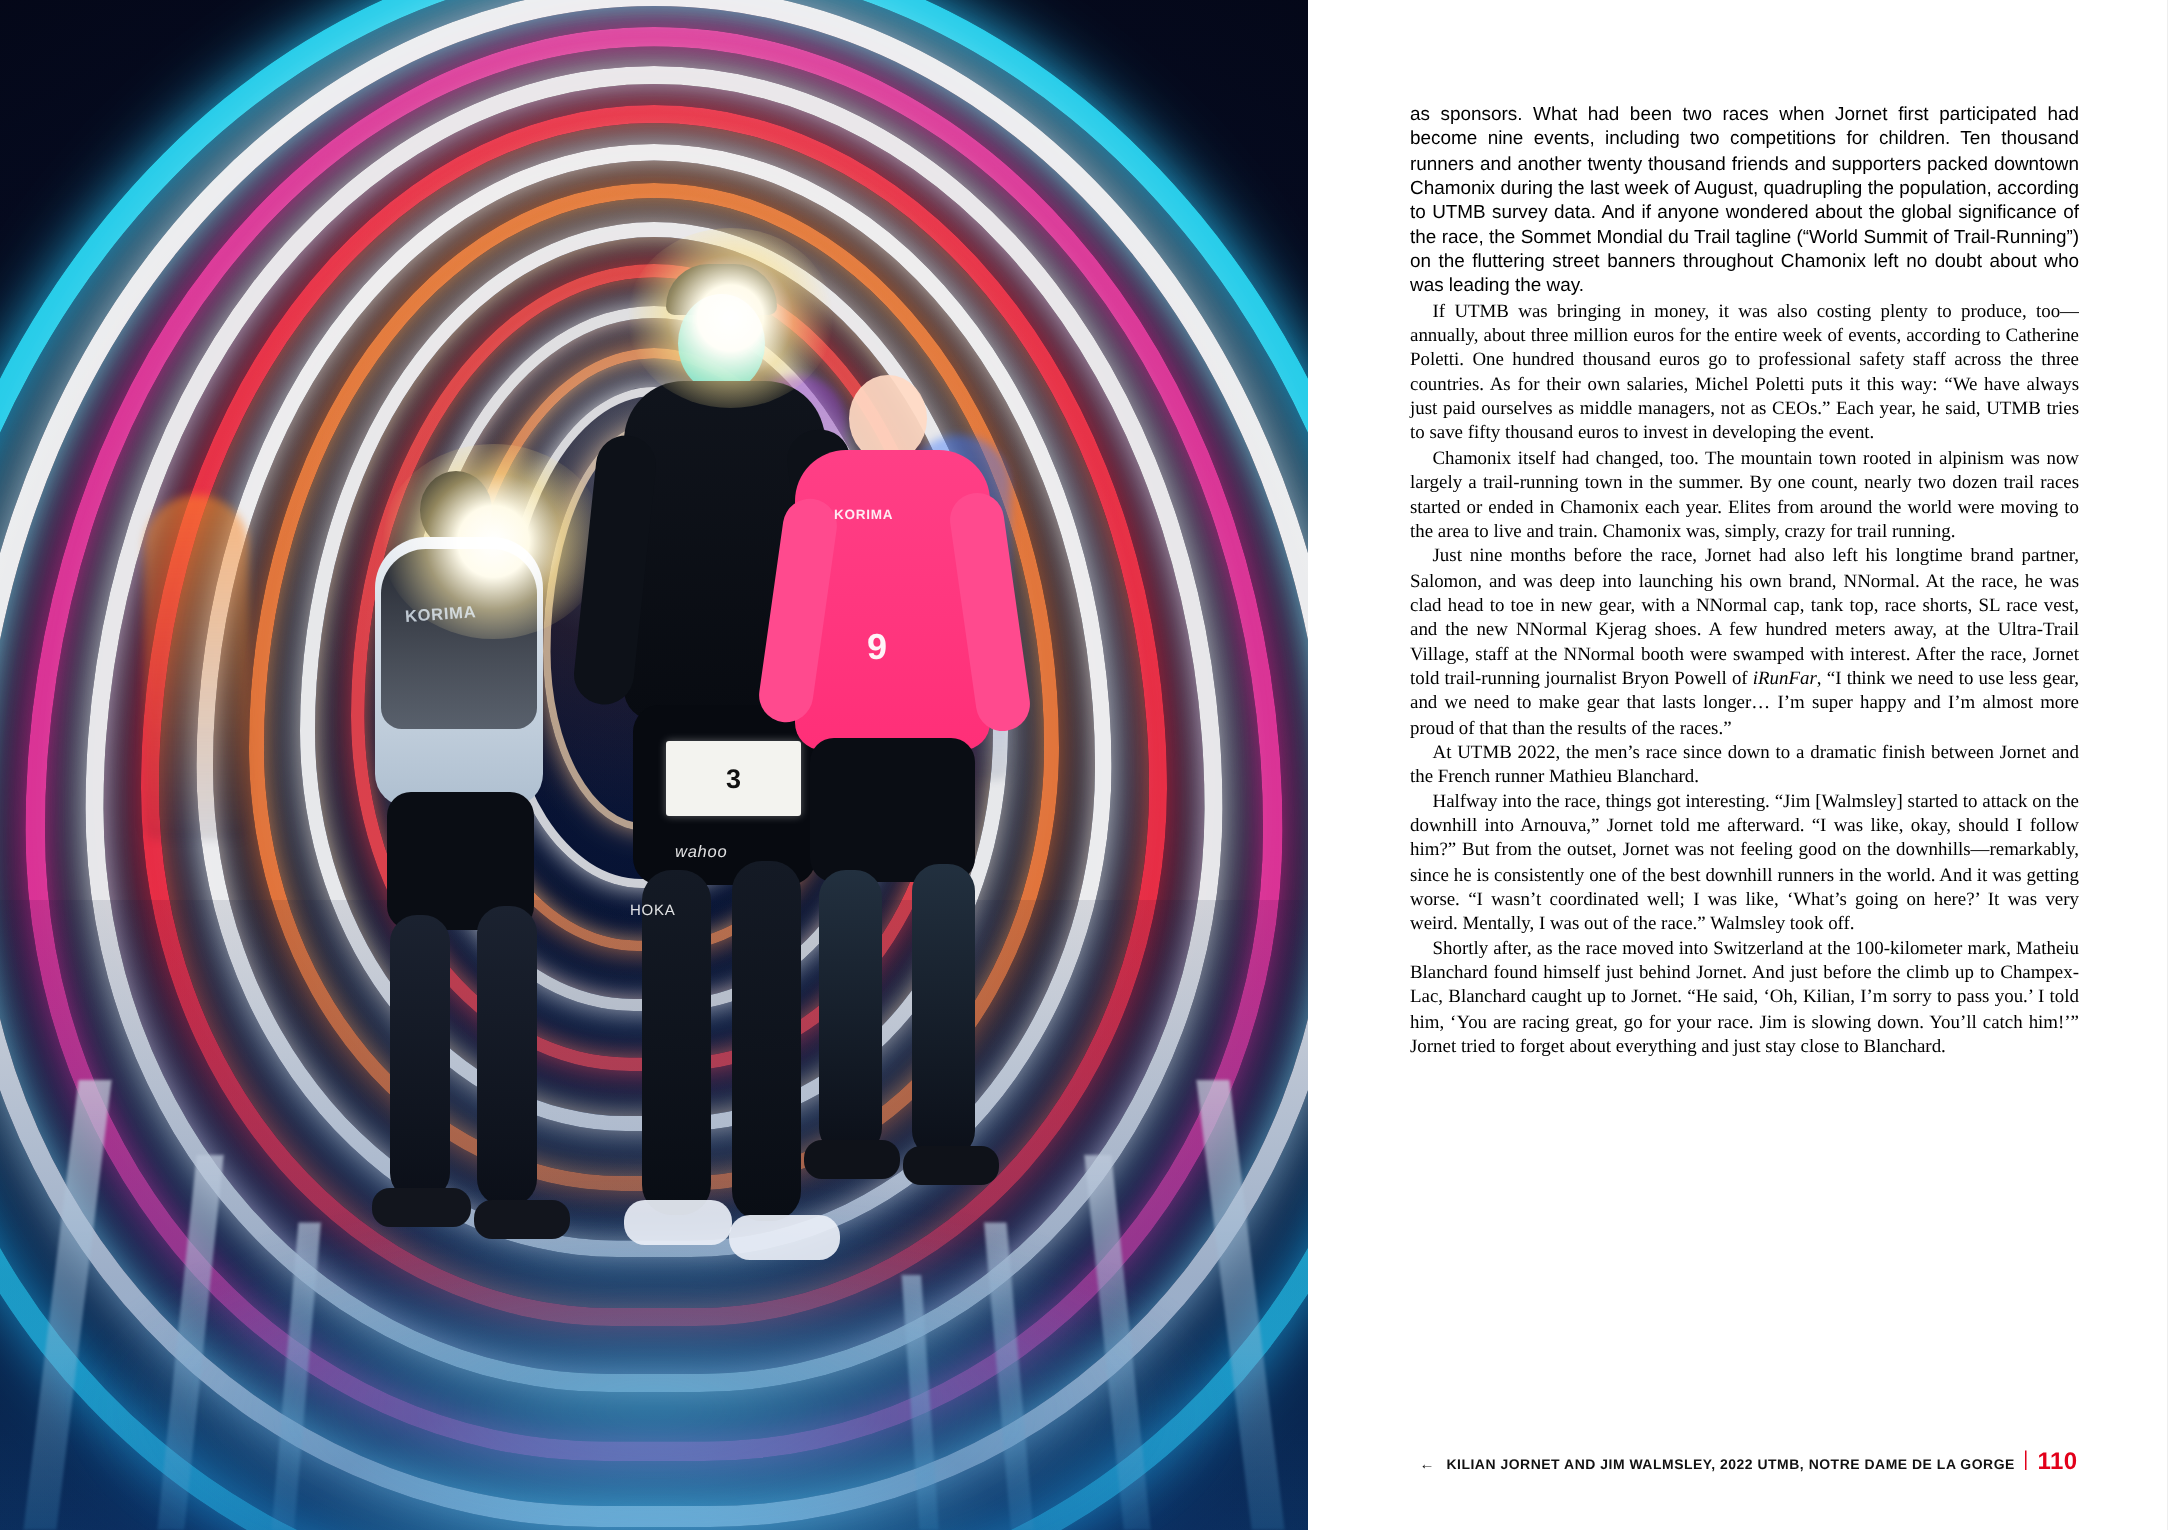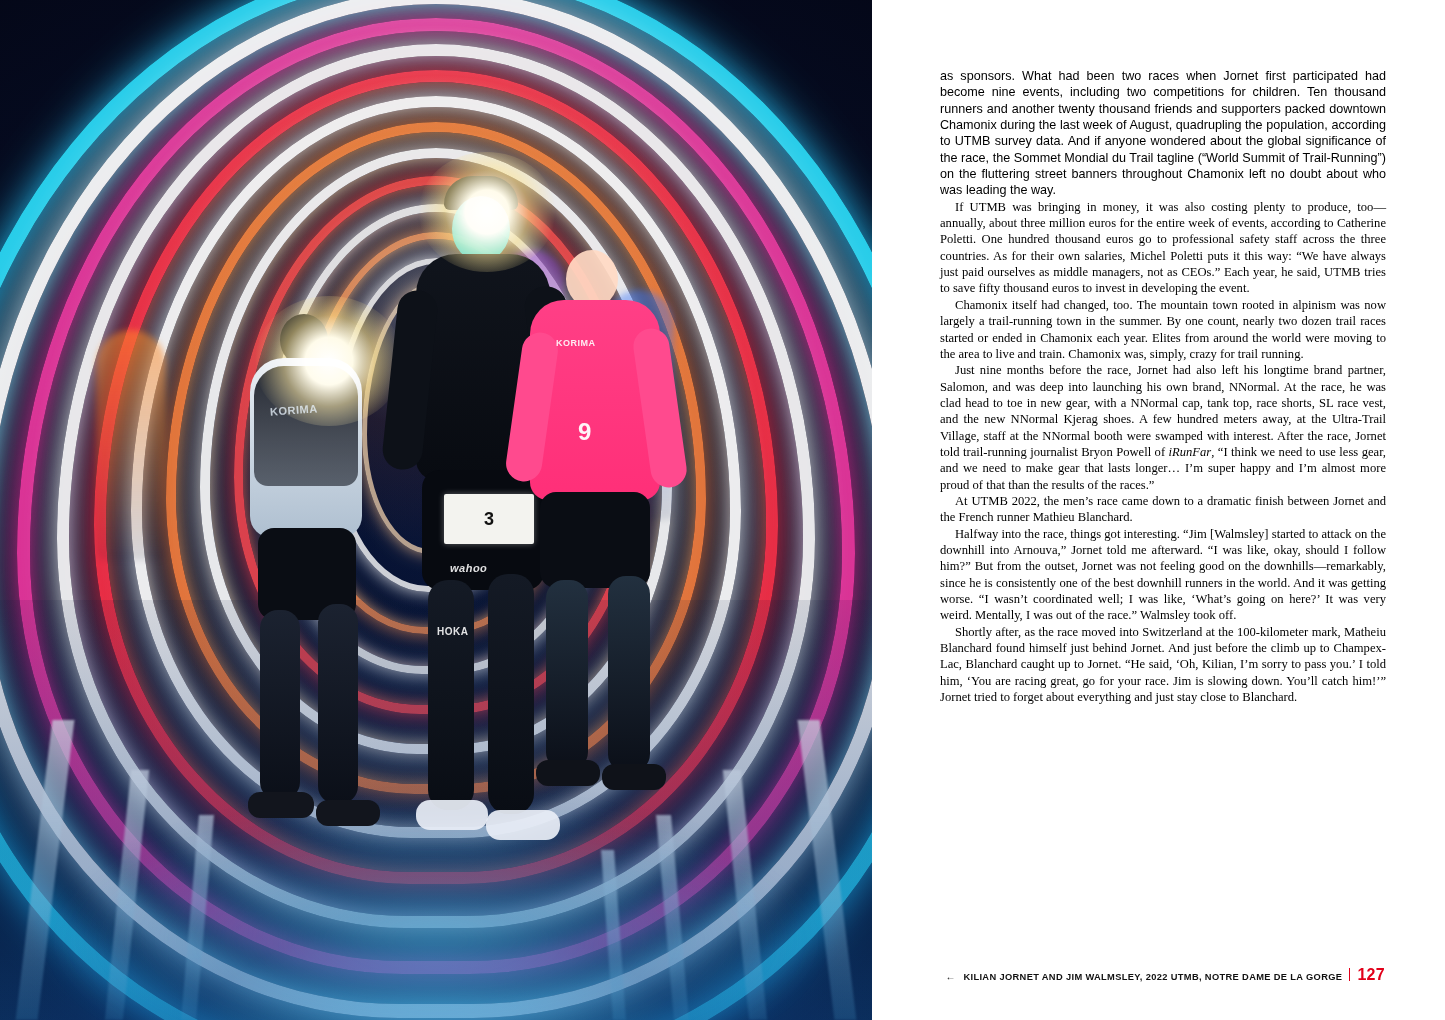--- a/index.html
+++ b/index.html
@@ -231,22 +231,22 @@
         <div class="r-body" style="left:8px;top:120px;width:40px;height:180px;background:#0d1118;border-radius:20px;transform:rotate(6deg);"></div>
         <div class="r-body" style="left:152px;top:116px;width:42px;height:190px;background:#0d1118;border-radius:20px;transform:rotate(-7deg);"></div>
         <div class="r-body" style="left:150px;top:272px;width:44px;height:60px;background:linear-gradient(180deg,#35ff9a,#12b86a);border-radius:14px;opacity:.95;"></div>
         <div class="r-body" style="left:40px;top:300px;width:122px;height:120px;background:#070a10;border-radius:18px;"></div>
         <div class="r-body" style="left:46px;top:410px;width:46px;height:230px;background:linear-gradient(180deg,#141a25,#090d14);border-radius:20px;"></div>
         <div class="r-body" style="left:106px;top:404px;width:46px;height:240px;background:linear-gradient(180deg,#141a25,#090d14);border-radius:20px;"></div>
         <div class="r-body" style="left:34px;top:630px;width:72px;height:30px;background:#e9eef6;border-radius:14px;opacity:.92;"></div>
         <div class="r-body" style="left:104px;top:640px;width:74px;height:30px;background:#e9eef6;border-radius:14px;opacity:.92;"></div>
         <div class="headlamp" style="left:36px;top:-18px;width:138px;height:120px;"></div>
         <div class="bib" style="left:62px;top:324px;width:90px;height:50px;font-size:18px;">3</div>
-        <div class="brandmark" style="left:68px;top:392px;font-size:11px;font-style:italic;font-weight:700;">wahoo</div>
-        <div class="brandmark" style="left:38px;top:456px;font-size:10px;font-weight:700;margin-left:17px;">HOKA</div>
+        <div class="brandmark" style="left:68px;top:392px;font-size:11px;font-style:italic;font-weight:400;">wahoo</div>
+        <div class="brandmark" style="left:38px;top:432px;font-size:10px;font-weight:400;">HOKA</div>
       </div>
 
       <div class="runner" style="left:520px;top:240px;width:180px;height:620px;">
         <div class="r-body" style="left:46px;top:10px;width:52px;height:58px;background:#ffd9c3;border-radius:50%;opacity:.92;"></div>
         <div class="r-body" style="left:10px;top:60px;width:130px;height:200px;background:linear-gradient(180deg,#ff3f86,#ff2f78);border-radius:34px 34px 18px 18px;"></div>
         <div class="r-body" style="left:-6px;top:92px;width:36px;height:150px;background:#ff4a8e;border-radius:18px;transform:rotate(8deg);"></div>
         <div class="r-body" style="left:122px;top:88px;width:36px;height:160px;background:#ff4a8e;border-radius:18px;transform:rotate(-8deg);"></div>
         <div class="r-body" style="left:20px;top:252px;width:110px;height:96px;background:#0a0d14;border-radius:16px;"></div>
         <div class="r-body" style="left:26px;top:340px;width:42px;height:190px;background:linear-gradient(180deg,#22303f,#0b0f18);border-radius:18px;"></div>
         <div class="r-body" style="left:88px;top:336px;width:42px;height:196px;background:linear-gradient(180deg,#22303f,#0b0f18);border-radius:18px;"></div>
@@ -258,26 +258,26 @@
 
     </div>
   </div>
 
   <div class="text-page">
     <div class="body-col">
       <p>as sponsors. What had been two races when Jornet first participated had become nine events, including two competitions for children. Ten thousand runners and another twenty thousand friends and supporters packed downtown Chamonix during the last week of August, quadrupling the population, according to UTMB survey data. And if anyone wondered about the global significance of the race, the Sommet Mondial du Trail tagline (“World Summit of Trail-Running”) on the fluttering street banners throughout Chamonix left no doubt about who was leading the way.</p>
       <p>If UTMB was bringing in money, it was also costing plenty to produce, too—annually, about three million euros for the entire week of events, according to Catherine Poletti. One hundred thousand euros go to professional safety staff across the three countries. As for their own salaries, Michel Poletti puts it this way: “We have always just paid ourselves as middle managers, not as CEOs.” Each year, he said, UTMB tries to save fifty thousand euros to invest in developing the event.</p>
       <p>Chamonix itself had changed, too. The mountain town rooted in alpinism was now largely a trail-running town in the summer. By one count, nearly two dozen trail races started or ended in Chamonix each year. Elites from around the world were moving to the area to live and train. Chamonix was, simply, crazy for trail running.</p>
       <p>Just nine months before the race, Jornet had also left his longtime brand partner, Salomon, and was deep into launching his own brand, NNormal. At the race, he was clad head to toe in new gear, with a NNormal cap, tank top, race shorts, SL race vest, and the new NNormal Kjerag shoes. A few hundred meters away, at the Ultra-Trail Village, staff at the NNormal booth were swamped with interest. After the race, Jornet told trail-running journalist Bryon Powell of <em>iRunFar</em>, “I think we need to use less gear, and we need to make gear that lasts longer… I’m super happy and I’m almost more proud of that than the results of the races.”</p>
-      <p>At UTMB 2022, the men’s race came down to a dramatic finish between Jornet and the French runner Mathieu Blanchard.</p>
+      <p>At UTMB 2022, the men’s race since down to a dramatic finish between Jornet and the French runner Mathieu Blanchard.</p>
       <p>Halfway into the race, things got interesting. “Jim [Walmsley] started to attack on the downhill into Arnouva,” Jornet told me afterward. “I was like, okay, should I follow him?” But from the outset, Jornet was not feeling good on the downhills—remarkably, since he is consistently one of the best downhill runners in the world. And it was getting worse. “I wasn’t coordinated well; I was like, ‘What’s going on here?’ It was very weird. Mentally, I was out of the race.” Walmsley took off.</p>
       <p>Shortly after, as the race moved into Switzerland at the 100-kilometer mark, Matheiu Blanchard found himself just behind Jornet. And just before the climb up to Champex-Lac, Blanchard caught up to Jornet. “He said, ‘Oh, Kilian, I’m sorry to pass you.’ I told him, ‘You are racing great, go for your race. Jim is slowing down. You’ll catch him!’” Jornet tried to forget about everything and just stay close to Blanchard.</p>
     </div>
 
     <div class="folio">
       <span class="arrow">←</span>
       <span class="caption">Kilian Jornet and Jim Walmsley, 2022 UTMB, Notre Dame de la Gorge</span>
       <span class="folio-rule"></span>
-      <span class="page-num">127</span>
+      <span class="page-num">110</span>
     </div>
   </div>
 
 </div>
 
 </body></html>

